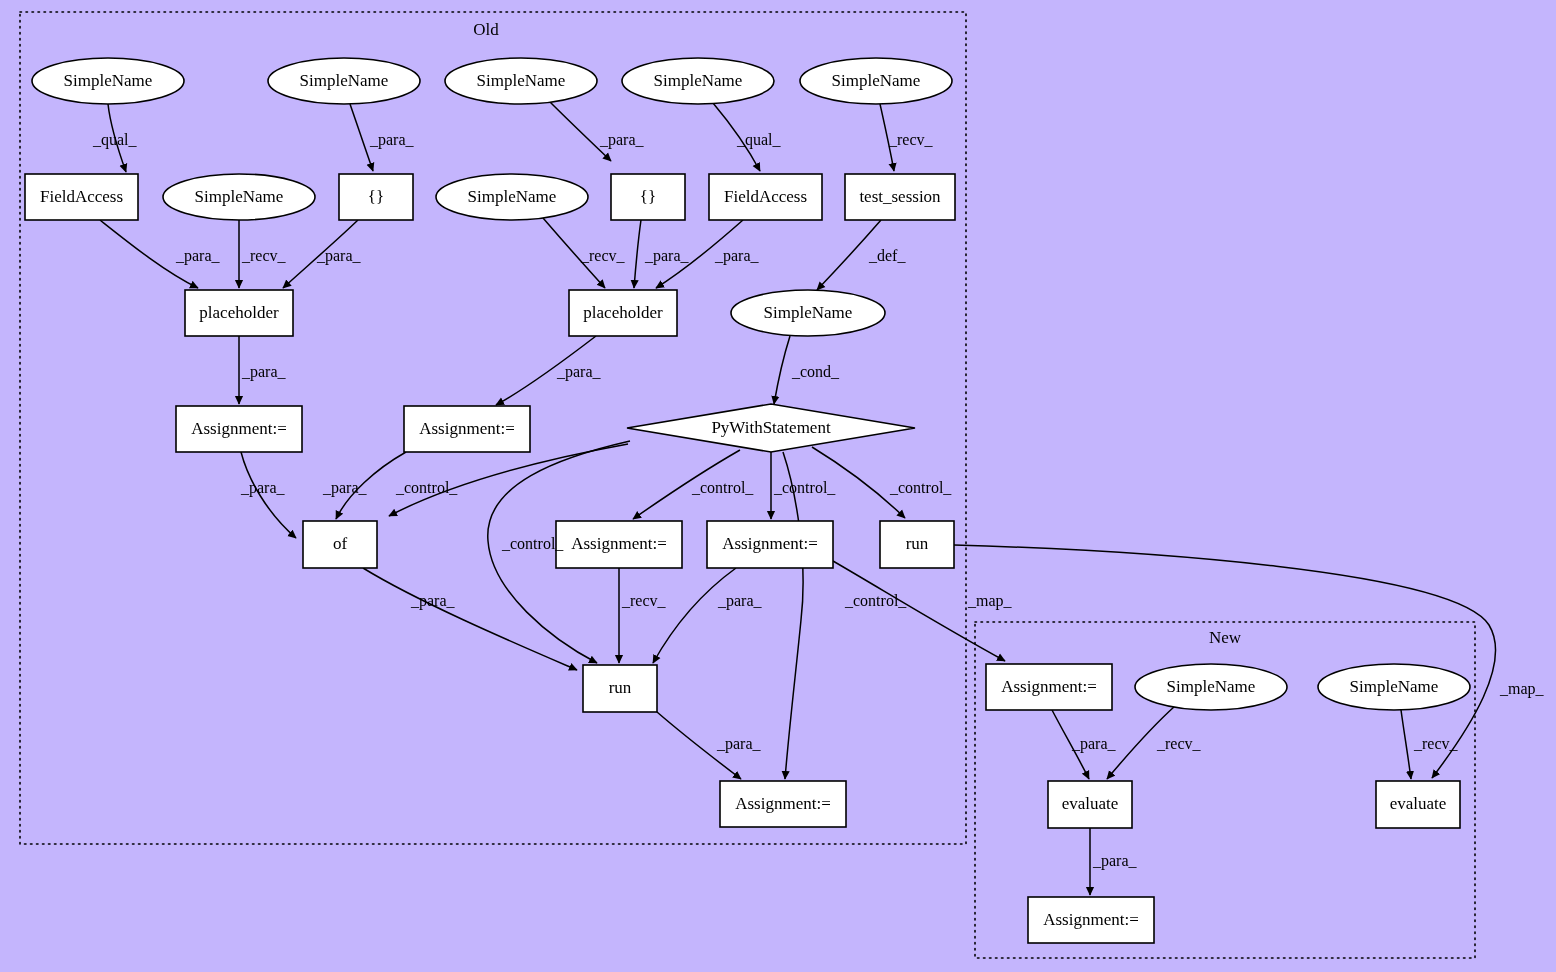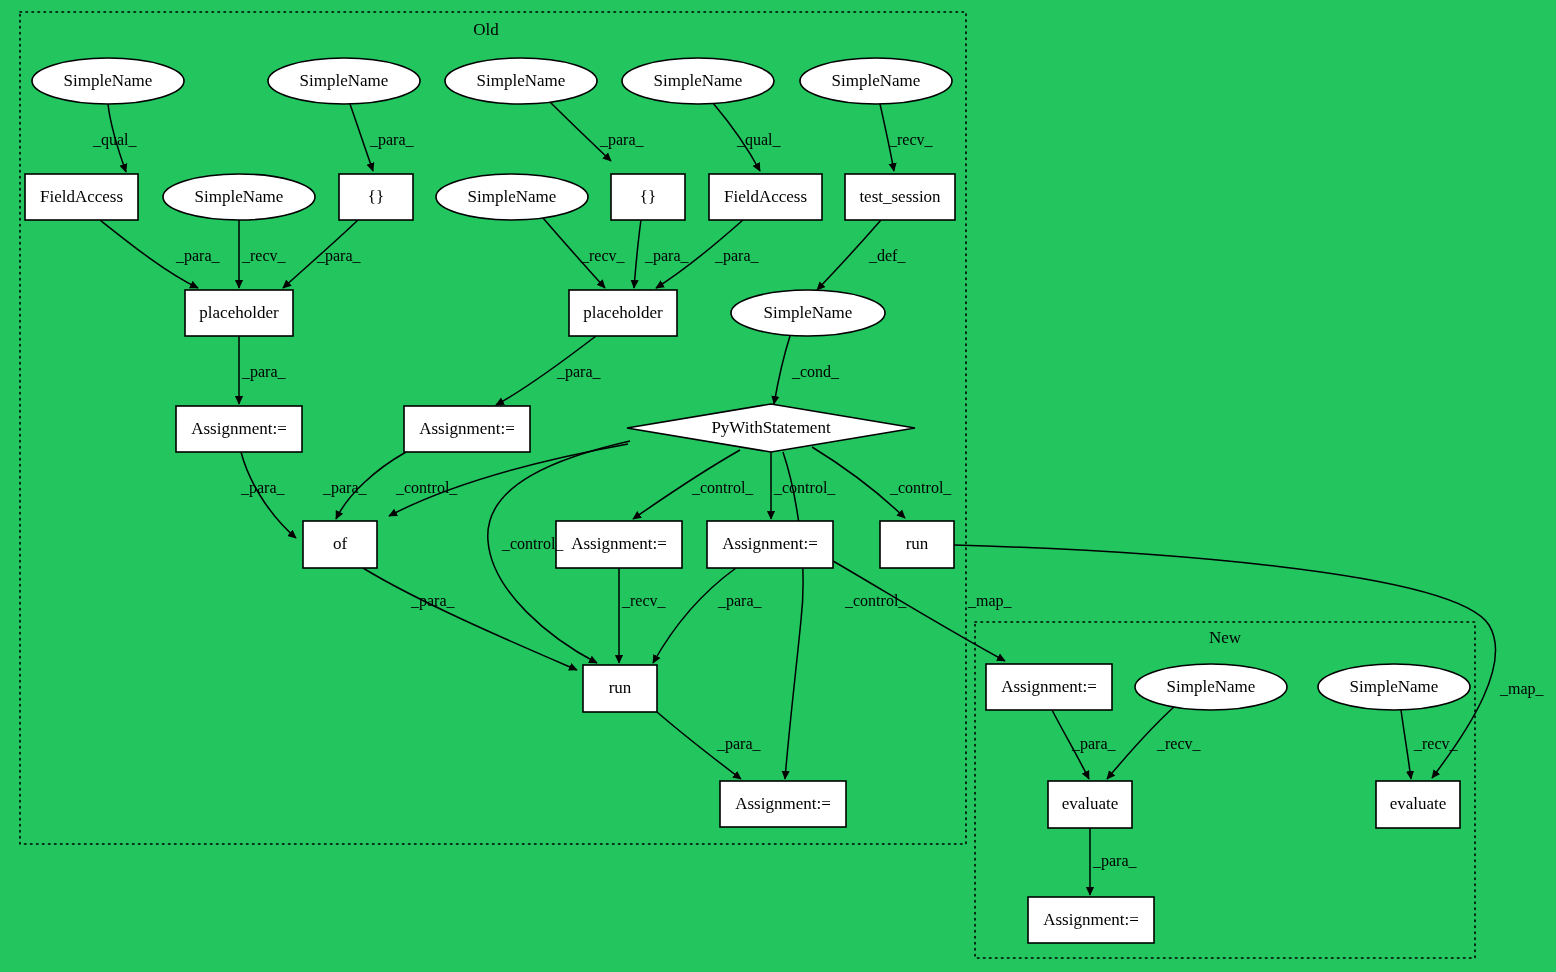--- a/index.html
+++ b/index.html
@@ -4,21 +4,21 @@
 <style>
   html, body {
     margin: 0;
     padding: 0;
     background: #ffffff;
   }
   #canvas {
     position: relative;
     width: 1556px;
     height: 972px;
-    background: #22c55e;
+    background: #c4b5fd;
     font-family: "Liberation Serif", "DejaVu Serif", serif;
   }
   svg#graph {
     position: absolute;
     top: 0; left: 0;
     width: 1556px;
     height: 972px;
   }
   .node-shape {
     fill: #ffffff;

